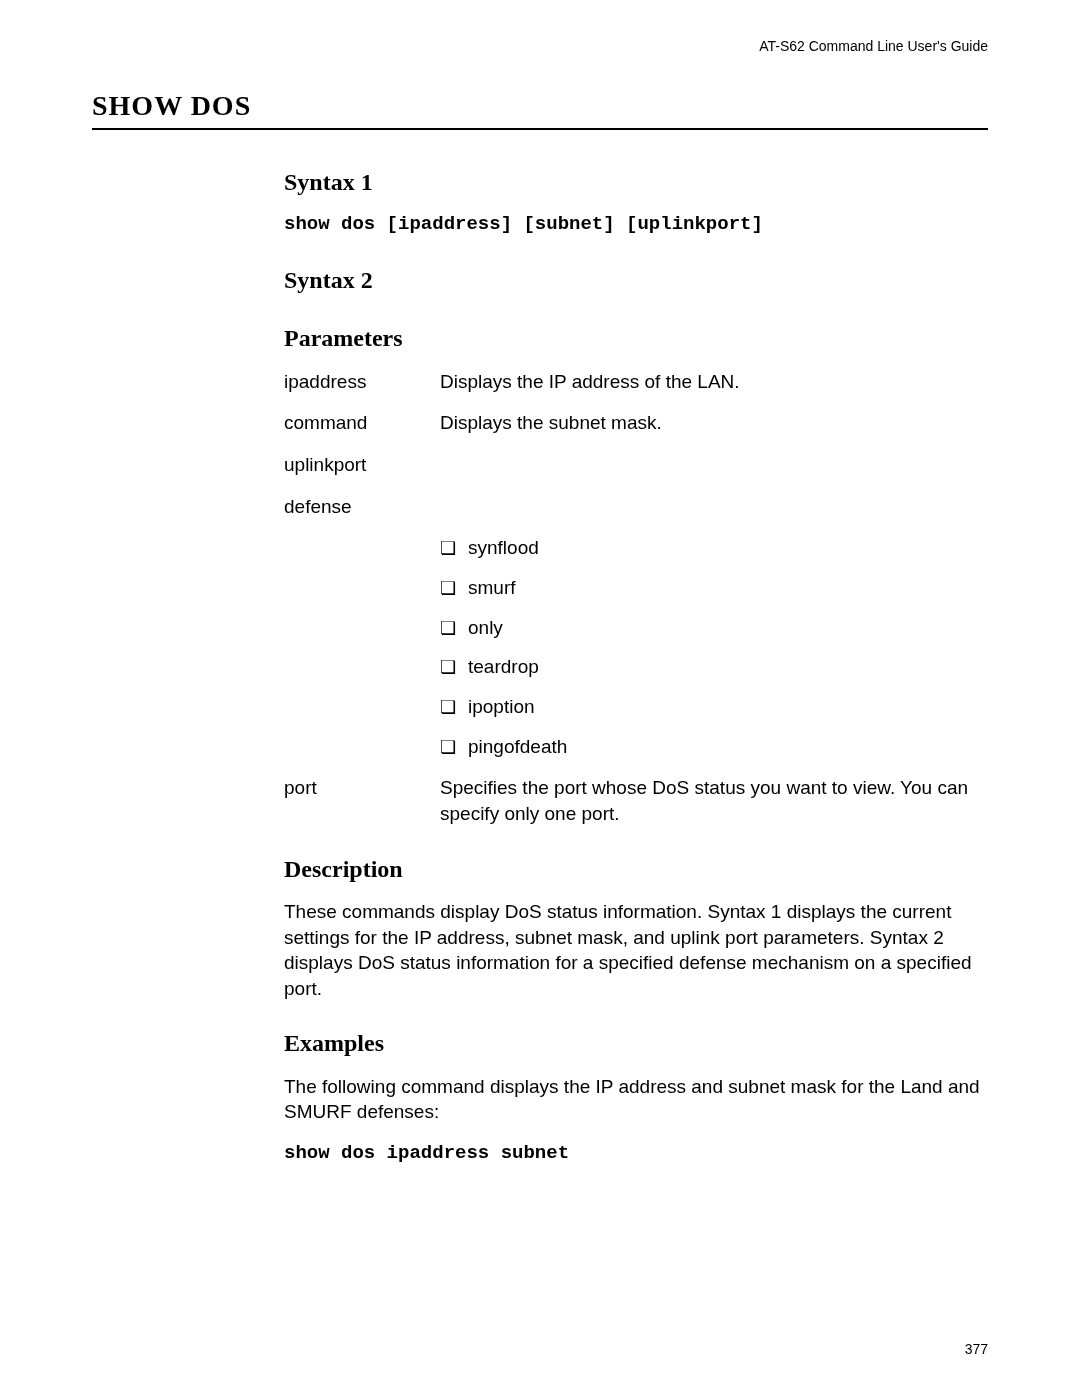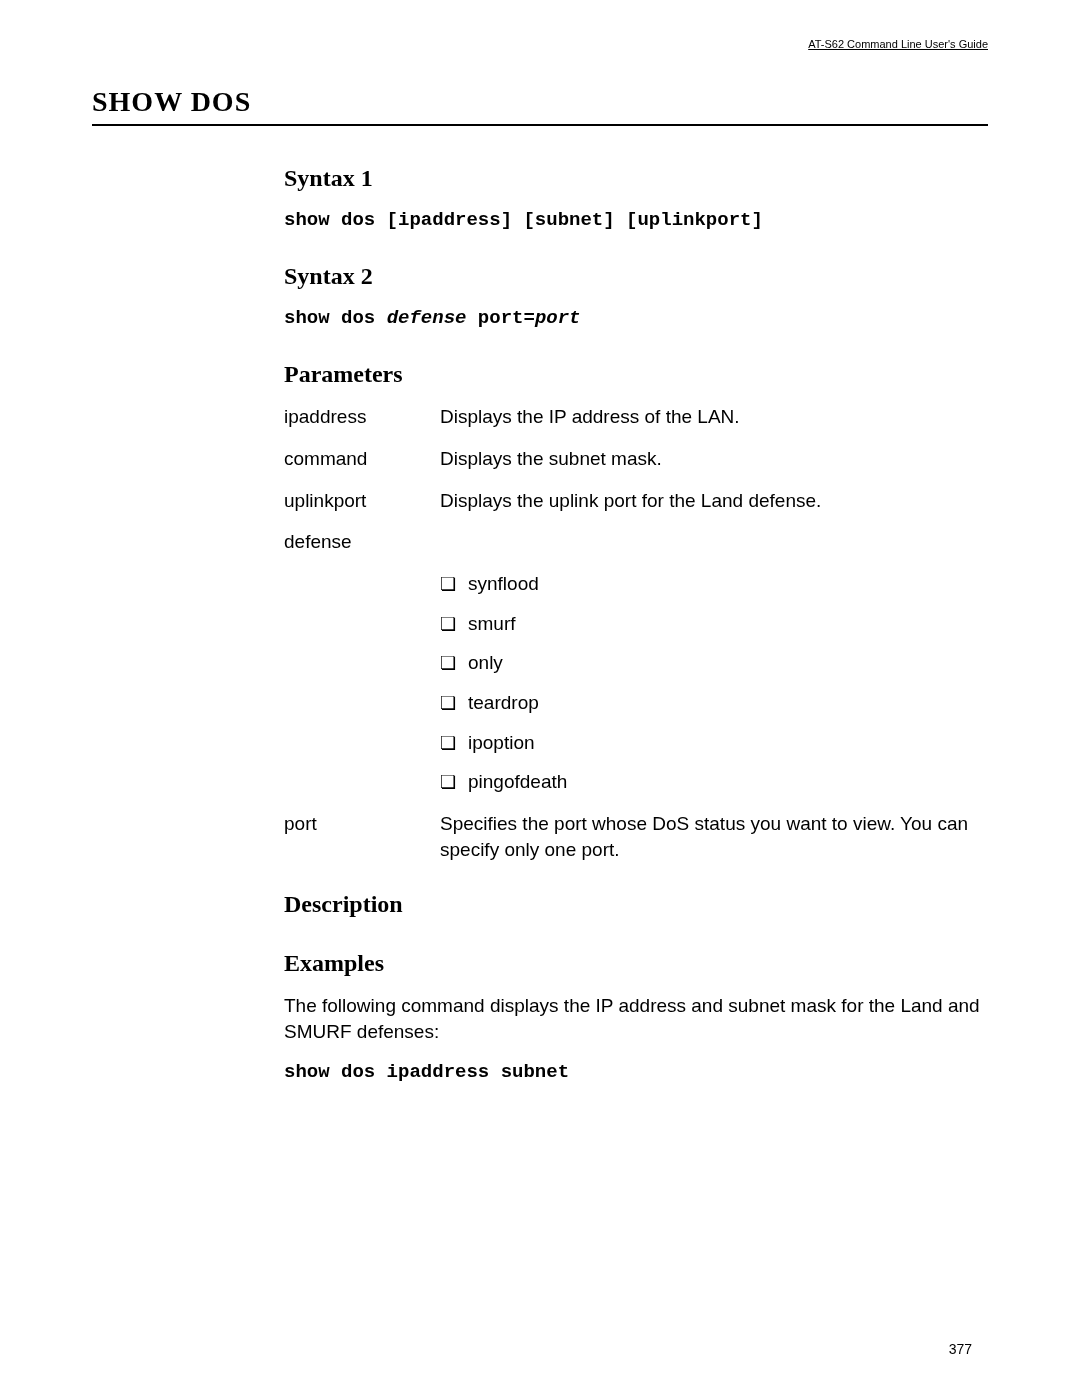--- a/index.html
+++ b/index.html
@@ -12,25 +12,24 @@
     height: 1397px;
     position: relative;
     box-sizing: border-box;
   }
   .page {
     padding: 38px 92px 60px 92px;
     box-sizing: border-box;
   }
   .header-line {
     text-align: right;
-    font-size: 11px;
+    font-size: 14px;
     font-family: Arial, Helvetica, sans-serif;
     color: #000;
     margin-bottom: 36px;
-    text-decoration: underline;
   }
   .title {
     font-family: "Times New Roman", Times, serif;
     font-weight: bold;
     font-size: 28px;
     letter-spacing: 1px;
     border-bottom: 2px solid #000;
     padding-bottom: 6px;
     margin-bottom: 36px;
   }
@@ -80,55 +79,53 @@
     width: 28px;
     flex-shrink: 0;
     font-size: 18px;
   }
   .body-para {
     margin: 8px 0 16px 0;
   }
   .pagenum {
     position: absolute;
     bottom: 40px;
-    right: 108px;
+    right: 92px;
     font-family: Arial, Helvetica, sans-serif;
     font-size: 14px;
   }
 </style>
 </head>
 <body>
 
 <div class="page">
 
   <div class="header-line">AT-S62 Command Line User's Guide</div>
 
   <div class="title">SHOW DOS</div>
 
   <div class="content">
 
     <div class="subhead">Syntax 1</div>
     <div class="mono">show dos [ipaddress] [subnet] [uplinkport]</div>
 
     <div class="subhead">Syntax 2</div>
-    <div class="mono"><span>show dos </span><span class="ital">defense</span><span> port=</span><span class="ital">port</span></div>
 
     <div class="subhead">Parameters</div>
 
     <div class="param-row">
       <div class="param-term">ipaddress</div>
       <div class="param-desc">Displays the IP address of the LAN.</div>
     </div>
     <div class="param-row">
       <div class="param-term">command</div>
       <div class="param-desc">Displays the subnet mask.</div>
     </div>
     <div class="param-row">
       <div class="param-term">uplinkport</div>
-      <div class="param-desc">Displays the uplink port for the Land defense.</div>
     </div>
     <div class="param-row">
       <div class="param-term">defense</div>
     </div>
 
     <div class="defense-list">
       <div class="defense-item">
         <span class="defense-mark">❏</span>
         <span>synflood</span>
       </div>
@@ -153,20 +150,21 @@
         <span>pingofdeath</span>
       </div>
     </div>
 
     <div class="param-row">
       <div class="param-term">port</div>
       <div class="param-desc">Specifies the port whose DoS status you want to view. You can specify only one port.</div>
     </div>
 
     <div class="subhead">Description</div>
+    <div class="body-para">These commands display DoS status information. Syntax 1 displays the current settings for the IP address, subnet mask, and uplink port parameters. Syntax 2 displays DoS status information for a specified defense mechanism on a specified port.</div>
 
     <div class="subhead">Examples</div>
     <div class="body-para">The following command displays the IP address and subnet mask for the Land and SMURF defenses:</div>
     <div class="mono">show dos ipaddress subnet</div>
 
   </div>
 
   <div class="pagenum">377</div>
 
 </div>

